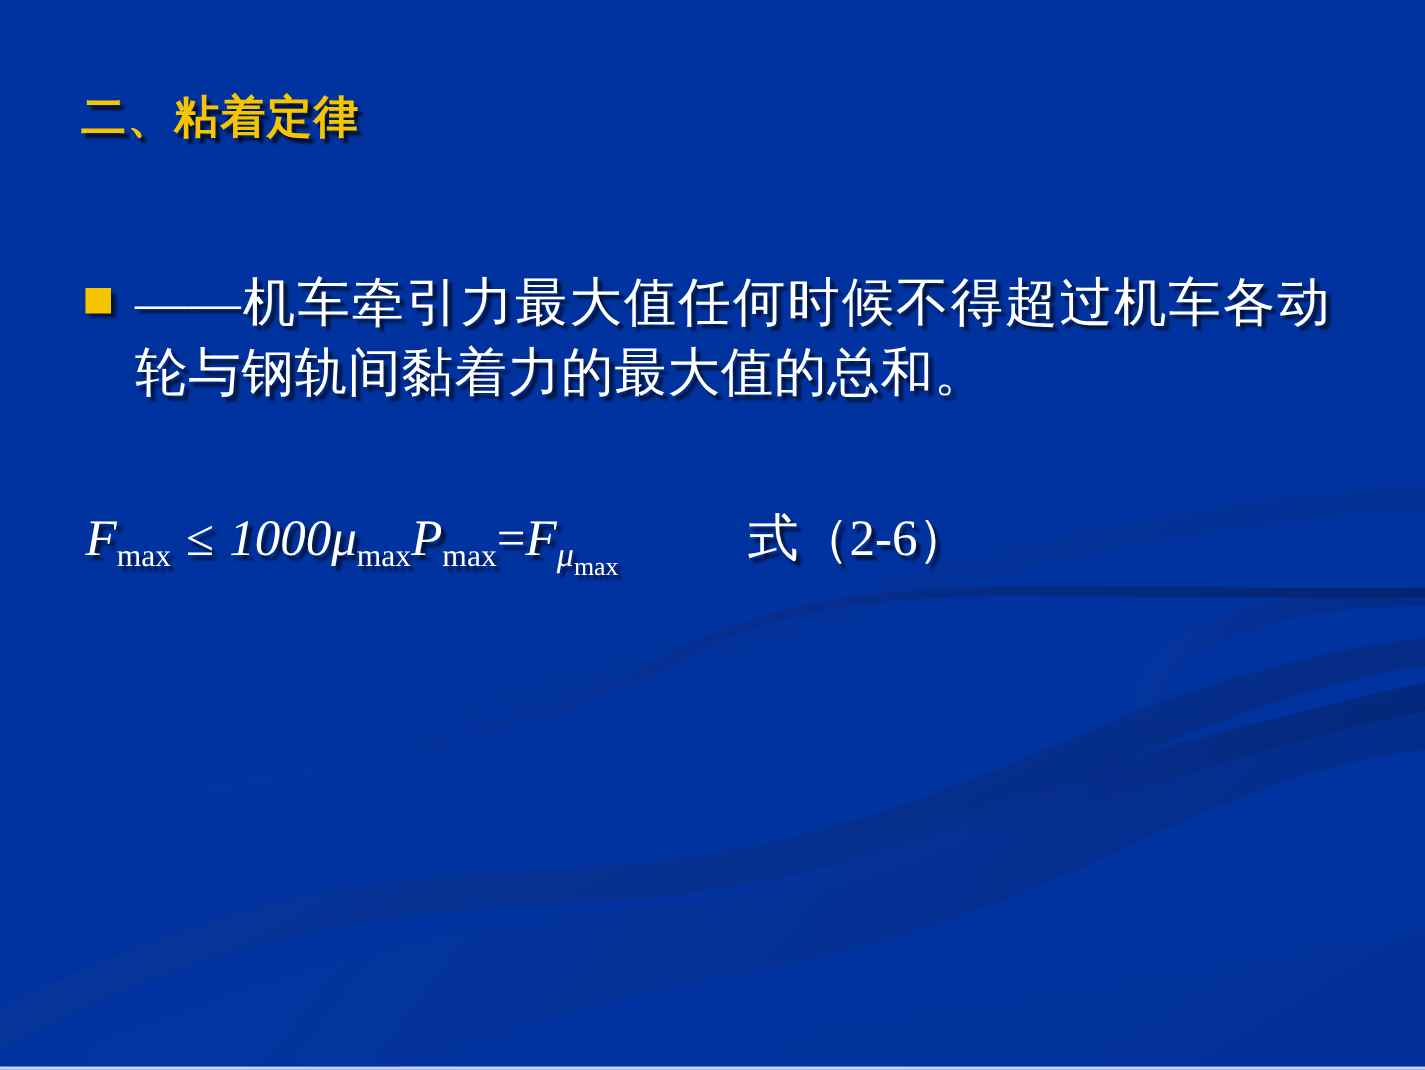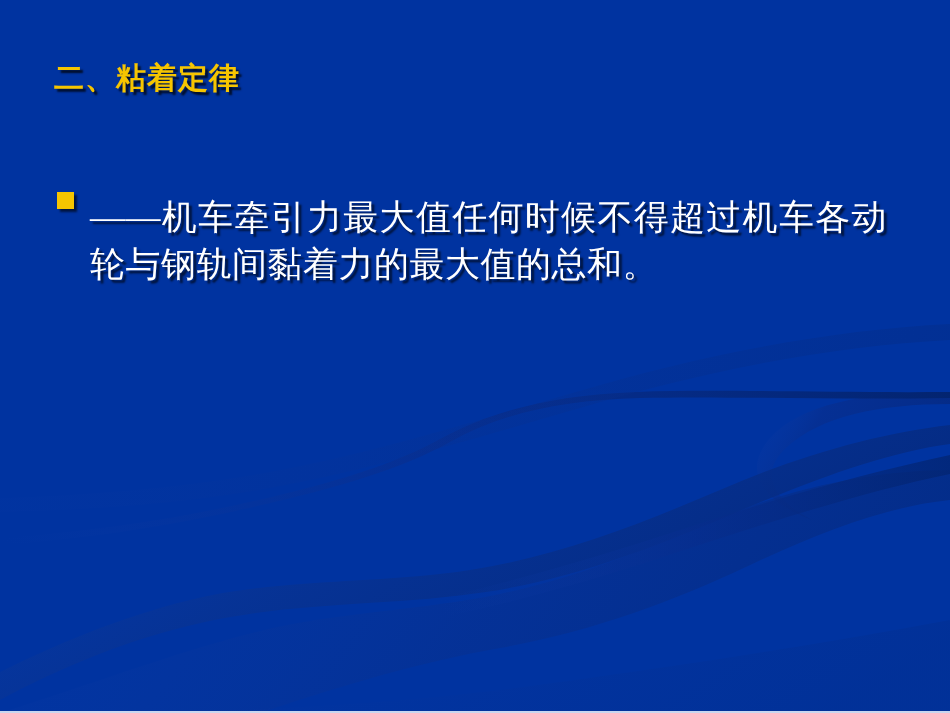--- a/index.html
+++ b/index.html
@@ -89,21 +89,20 @@
   .bullet-text {
     flex: 1 1 auto;
     color: #FFFFFF;
     font-size: 35px;
     line-height: 47px;
     letter-spacing: 0.5px;
     text-shadow: 3px 3px 2px rgba(0,0,0,0.65);
     font-family: "Liberation Serif", "DejaVu Serif", serif;
     text-align: justify;
     text-justify: inter-ideograph;
-    margin-top: 16px;
   }
 
   
   .formula-row {
     position: absolute;
     left: 57px;
     top: 336px;
     width: 840px;
     display: flex;
     align-items: baseline;
@@ -212,15 +211,21 @@
 
   <div class="content">
 
     <div class="title">二、粘着定律</div>
 
     <div class="bullet-block">
       <span class="bullet-marker"></span>
       <span class="bullet-text">——机车牵引力最大值任何时候不得超过机车各动轮与钢轨间黏着力的最大值的总和。</span>
     </div>
 
+    <div class="formula-row">
+      <span class="formula">
+        <span class="var">F</span><sub>max</sub><span class="rel">≤</span><span class="num">1000</span><span class="var">μ</span><sub>max</sub><span class="var">P</span><sub>max</sub><span class="eq">=</span><span class="var">F</span><sub><span class="var">μ</span><sub>max</sub></sub>
+      </span>
+      <span class="eq-label">式（2-6）</span>
+    </div>
 
   </div>
 </div>
 
 </body></html>

